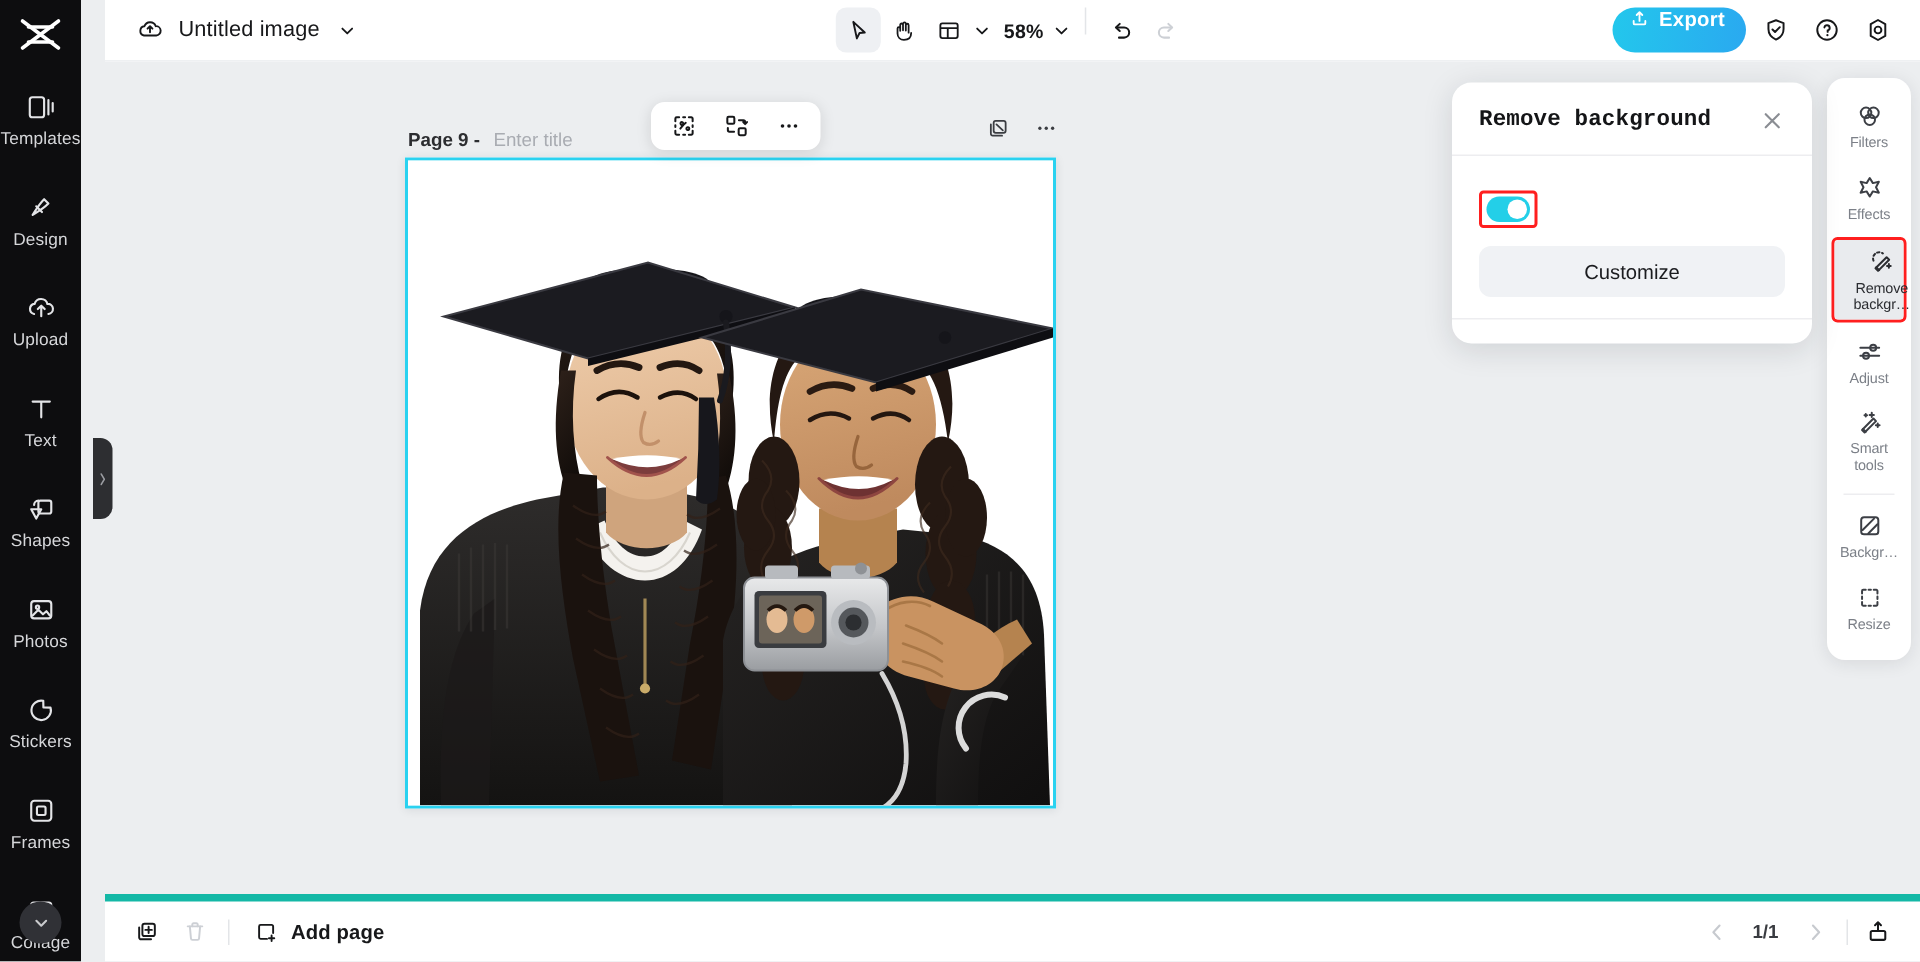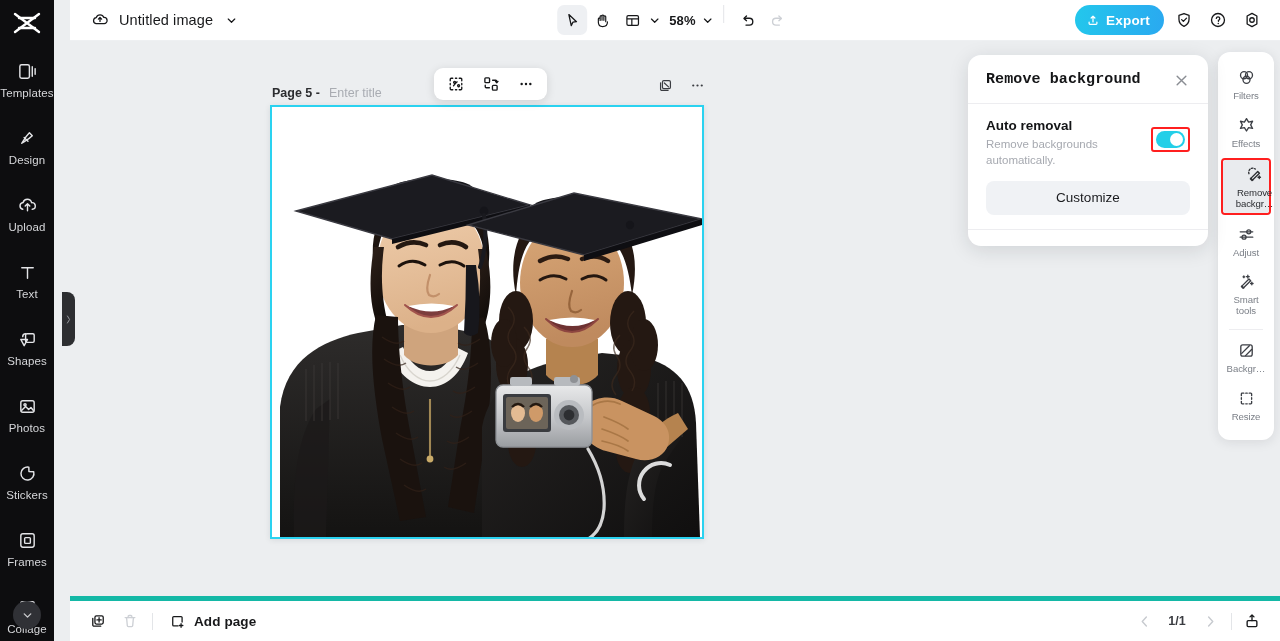--- a/index.html
+++ b/index.html
@@ -35,21 +35,21 @@
   .zoom-val { font-size: 13px; color: #17181a; font-weight: 700; padding: 0 4px 0 8px; letter-spacing:.2px;}
   .tb-divider { width: 1px; height: 18px; background: #e3e5e8; margin: 0 9px; }
 
   .tb-right {
     position: absolute; right: 14px; display: flex; align-items: center; gap: 6px;
   }
   .export-btn {
     height: 30px; padding: 0 14px 0 11px; border-radius: 15px;
     background: linear-gradient(97deg,#23c7ec 0%,#2aa9f0 100%);
     color: #fff; font-size: 13.5px; font-weight: 700;
-    display: flex; align-items: center; gap: 6px; cursor: pointer; border: none;
+    display: flex; gap: 6px; cursor: pointer; border: none;
     letter-spacing: .2px;
   }
   .icon-btn {
     width: 28px; height: 28px; display: flex; align-items: center; justify-content: center;
     cursor: pointer; border-radius: 6px;
   }
 
   
   .rail {
     position: absolute; top: 0; left: 0; width: 54px; height: 641px;
@@ -414,21 +414,21 @@
           <path d="M10 2.6 l5.4 3 v8.8 l-5.4 3 -5.4 -3 V5.6 z" stroke-linejoin="round"></path>
           <circle cx="10" cy="10" r="2.5"></circle>
         </svg>
       </div>
     </div>
   </div>
 
   <div class="workspace">
 
     <div class="page-label">
-      <span class="pl-text">Page 5 -</span>
+      <span class="pl-text">Page 9 -</span>
       <input class="title-input" type="text" placeholder="Enter title" style="">
     </div>
 
     <div class="float-toolbar">
       <div class="ft-btn">
         <svg viewBox="0 0 20 20" width="18" height="18" fill="none" stroke="#17181a" stroke-width="1.5">
           <path d="M3.6 6.4 V4.6 a1 1 0 0 1 1 -1 h1.8 M13.6 3.6 h1.8 a1 1 0 0 1 1 1 v1.8 M16.4 13.6 v1.8 a1 1 0 0 1 -1 1 h-1.8 M6.4 16.4 H4.6 a1 1 0 0 1 -1 -1 v-1.8" stroke-linecap="round"></path>
           <path d="M9.4 3.6 h1.4 M9.4 16.4 h1.4 M3.6 9.4 v1.4 M16.4 9.4 v1.4" stroke-linecap="round"></path>
           <path d="M7.3 11.9 c1.5 -1.8 2.5 -3.1 4 -4.3 M7.4 8.2 a1.05 1.05 0 1 0 0 -.1 M11.8 12 a1.05 1.05 0 1 0 0 -.1" stroke-linecap="round"></path>
         </svg>
@@ -644,24 +644,20 @@
       <span class="rb-close">
         <svg viewBox="0 0 18 18" width="17" height="17" fill="none" stroke="#8a8d93" stroke-width="1.5">
           <path d="M4.4 4.4 L13.6 13.6 M13.6 4.4 L4.4 13.6" stroke-linecap="round"></path>
         </svg>
       </span>
     </div>
     <div class="rb-hr"></div>
 
     <div class="rb-section">
       <div class="rb-row">
-        <div>
-          <div class="rb-sec-title">Auto removal</div>
-          <div class="rb-sec-desc">Remove backgrounds automatically.</div>
-        </div>
         <div class="tgl-wrap">
           <span class="toggle">
             <span class="knob"></span>
           </span>
         </div>
       </div>
       <button class="customize-btn">Customize</button>
     </div>
 
     <div class="rb-hr"></div>

